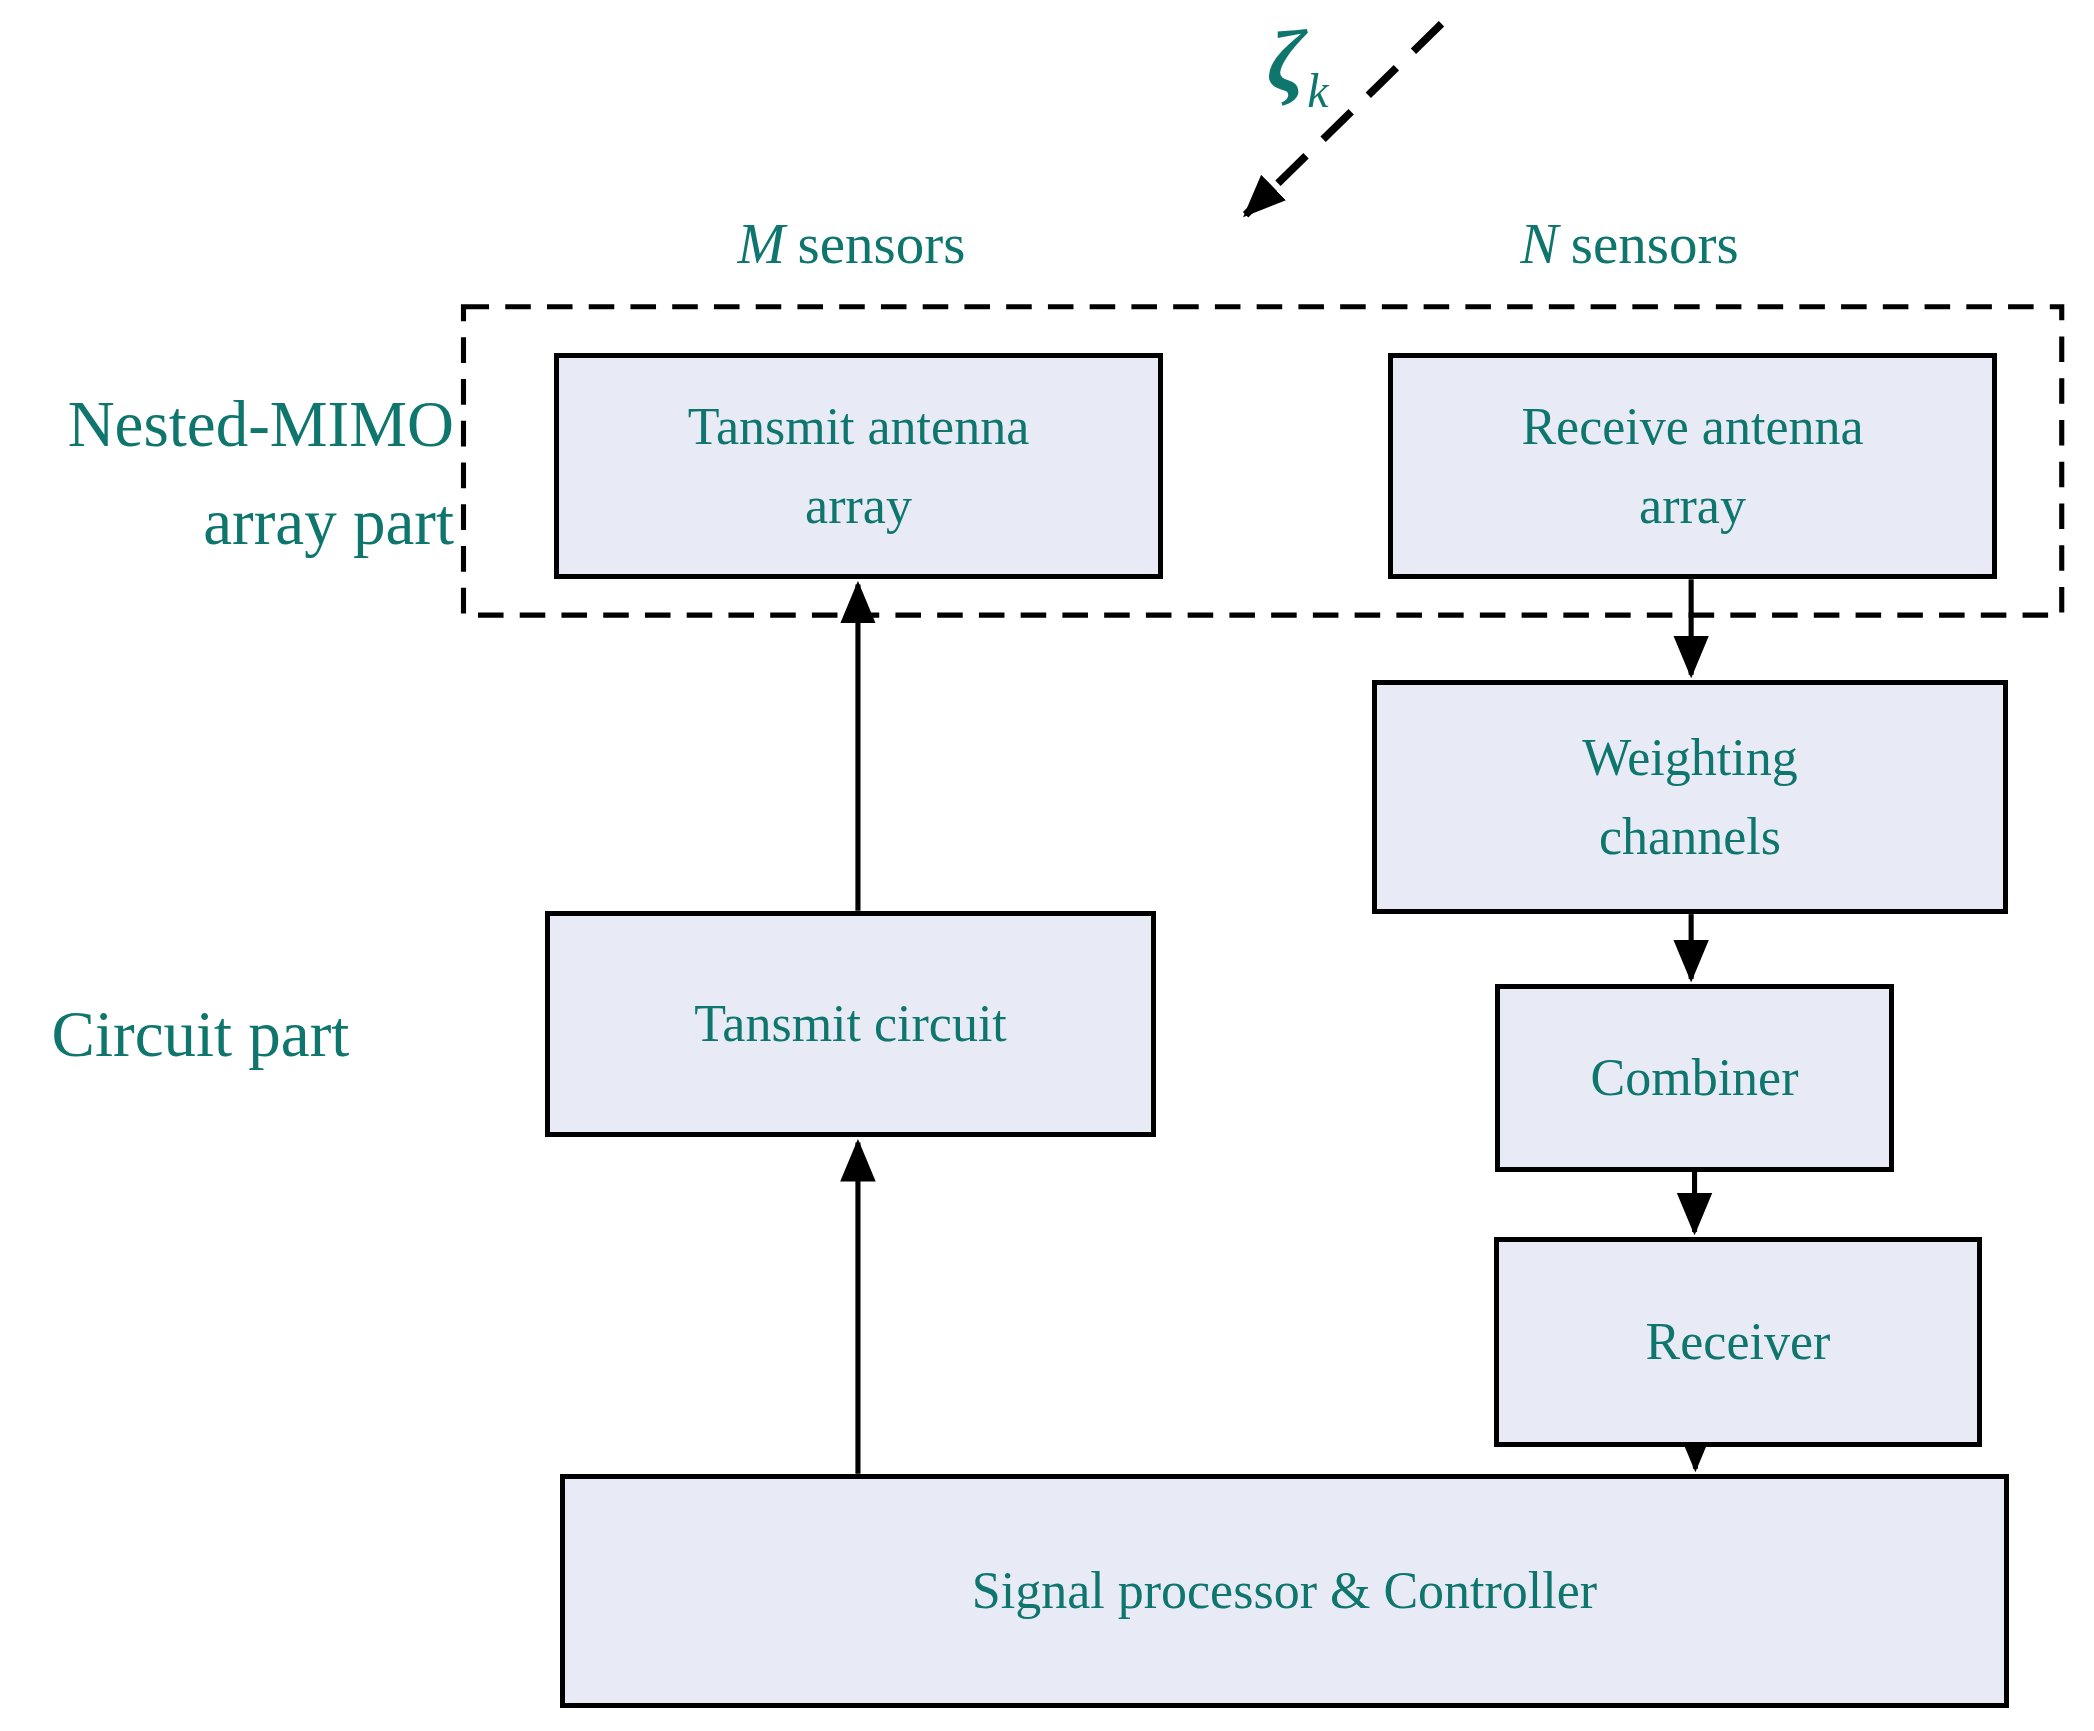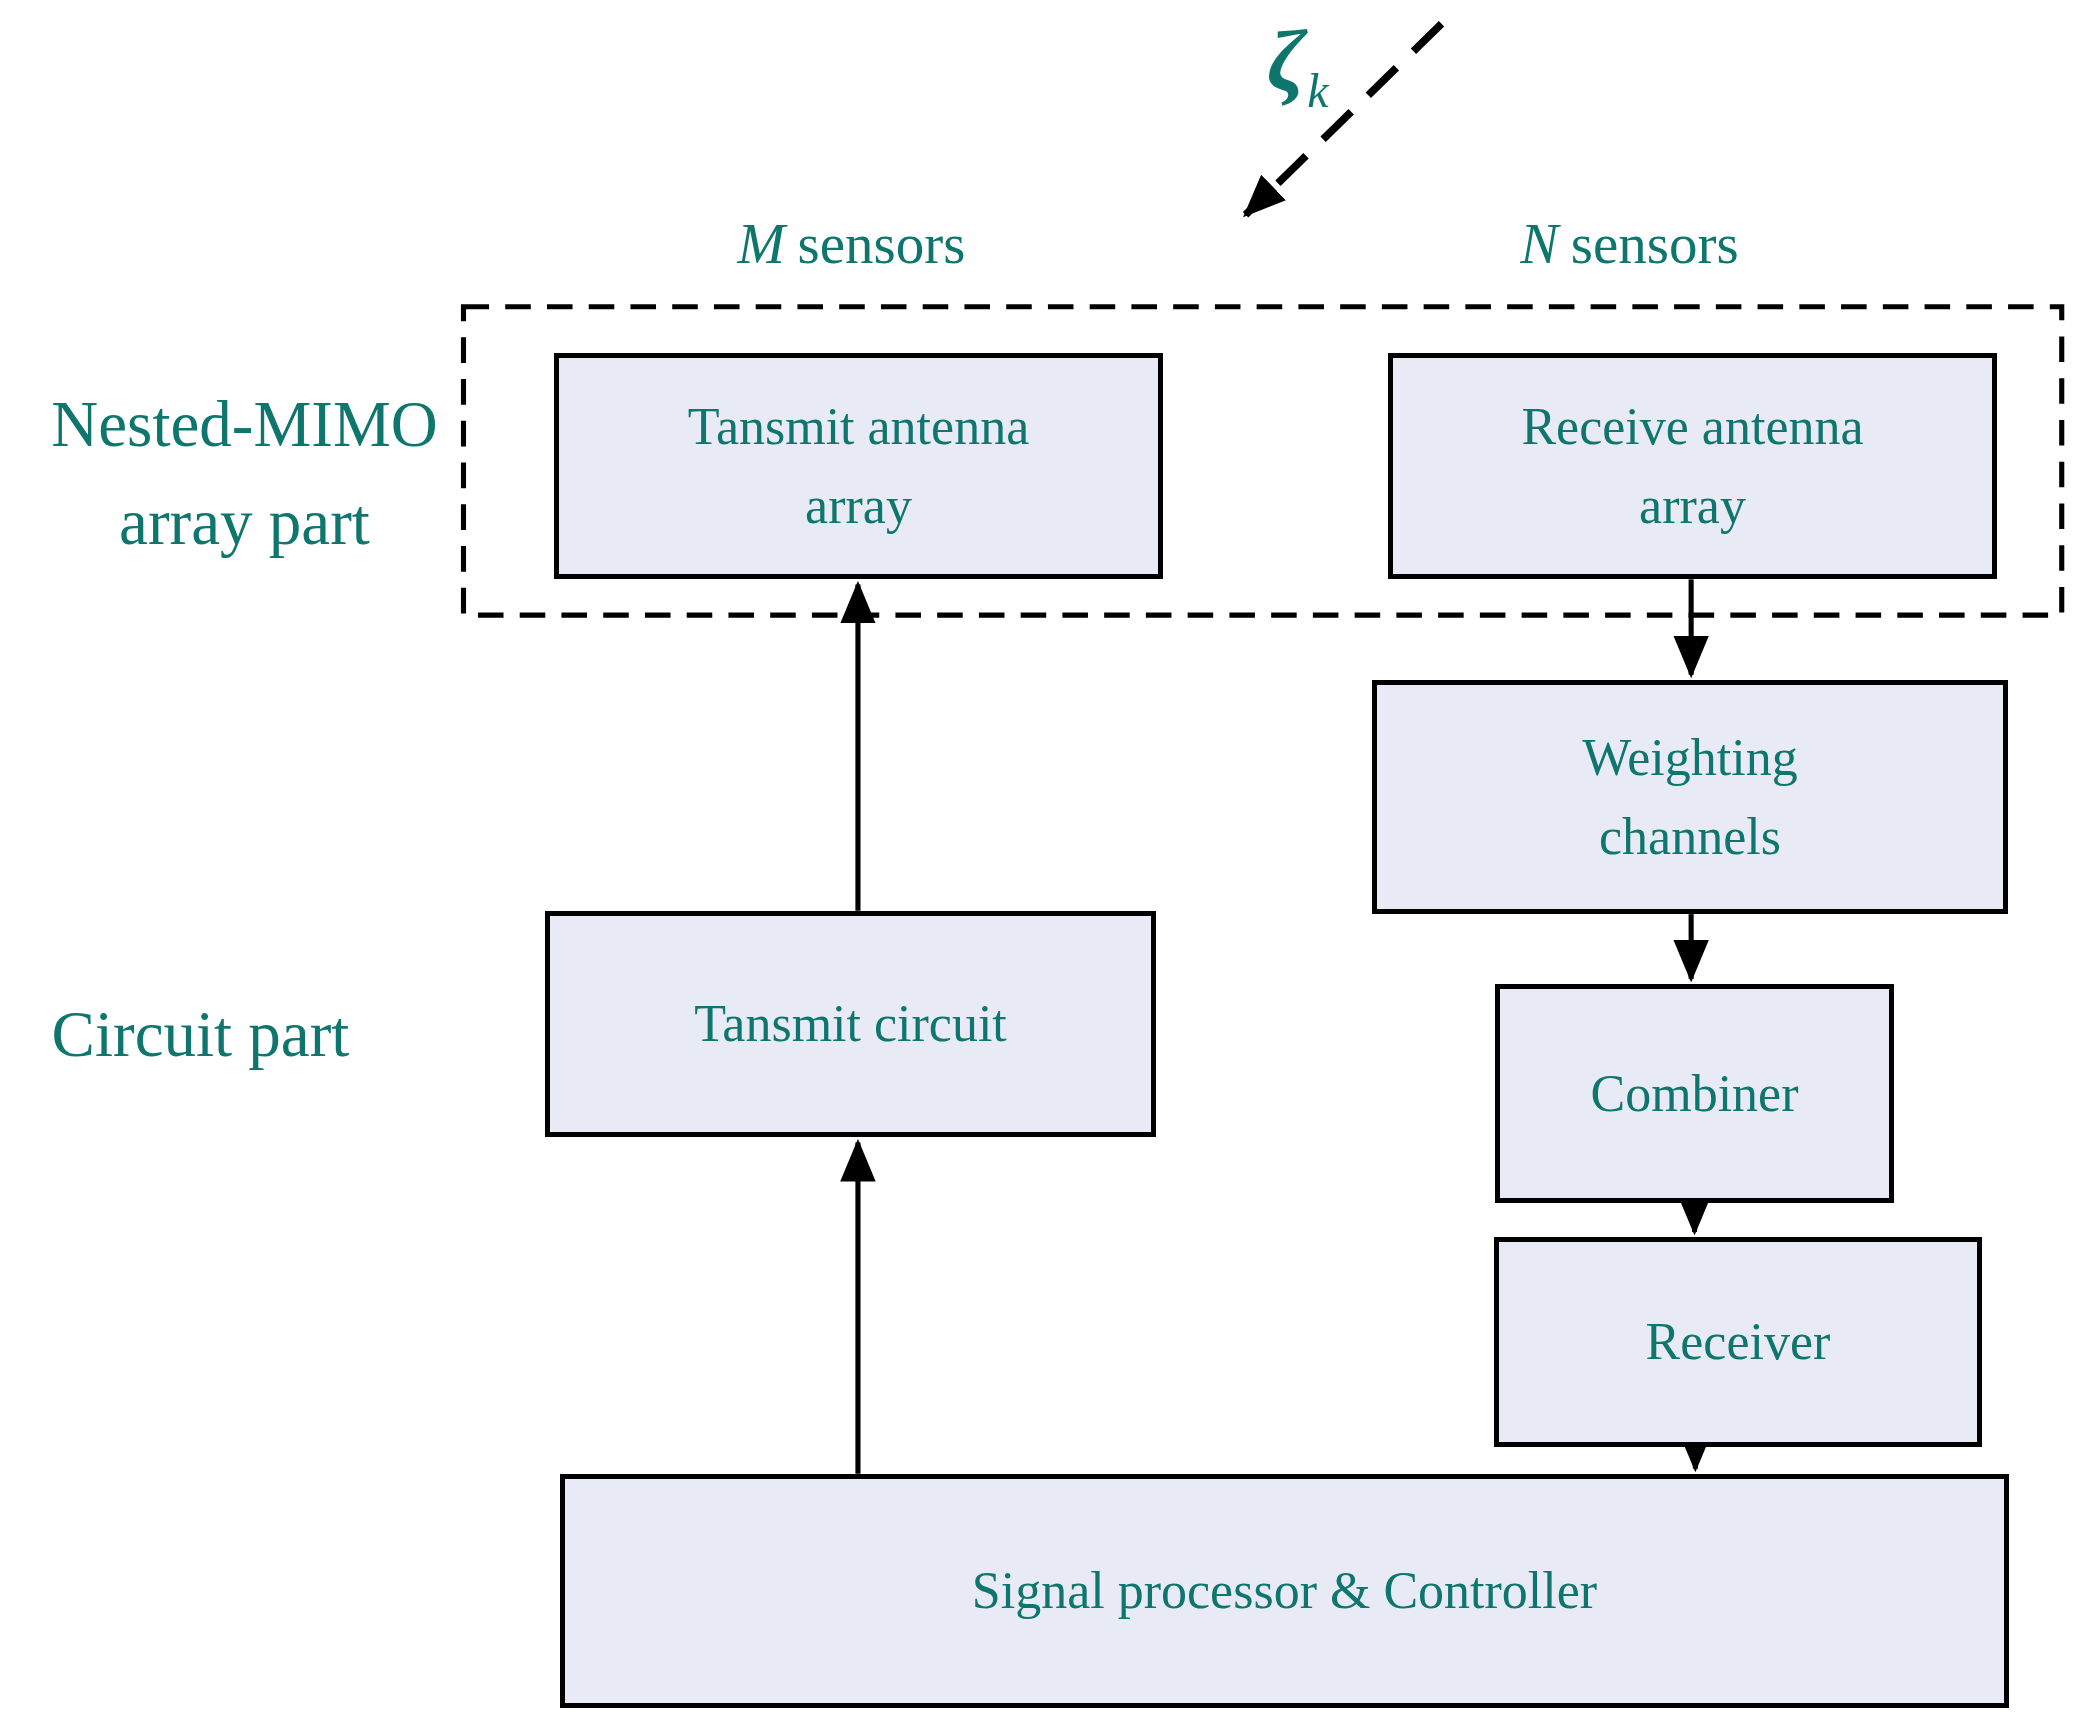--- a/index.html
+++ b/index.html
@@ -57,27 +57,27 @@
     font-size: 48px;
     font-weight: normal;
     vertical-align: -0.35em;
     margin-left: 0.04em;
   }
   
   #tx-antenna   { left: 554px;  top: 353px;  width: 609px;  height: 226px; }
   #rx-antenna   { left: 1388px; top: 353px;  width: 609px;  height: 226px; }
   #tx-circuit   { left: 545px;  top: 911px; width: 611px;  height: 226px; font-family: Liberation Serif, serif; }
   #weighting    { left: 1372px; top: 680px;  width: 636px;  height: 234px; }
-  #combiner     { left: 1495px; top: 984px; width: 399px;  height: 219px; }
+  #combiner     { left: 1495px; top: 984px; width: 399px;  height: 188px; }
   #receiver     { left: 1494px; top: 1237px; width: 488px;  height: 210px; }
   #sig-proc     { left: 560px;  top: 1474px; width: 1449px; height: 234px; }
 
   #m-sensors    { left: 664px;  top: 211px;  width: 375px; }
   #n-sensors    { left: 1442px; top: 211px;  width: 375px; }
-  #nested-label { left: 19px;    top: 376px;  width: 451px; }
+  #nested-label { left: 3px;    top: 376px;  width: 451px; text-align: right; }
   #circuit-label{ left: 30px;   top: 986px; width: 341px; }
 </style>
 </head>
 <body>
 
 <div class="canvas">
 
   <svg class="layer" viewBox="0 0 2459 2033">
     <defs>
       <marker id="arrow" markerUnits="userSpaceOnUse" markerWidth="50" markerHeight="44" viewBox="0 0 12 10" refX="11" refY="5" orient="auto">

